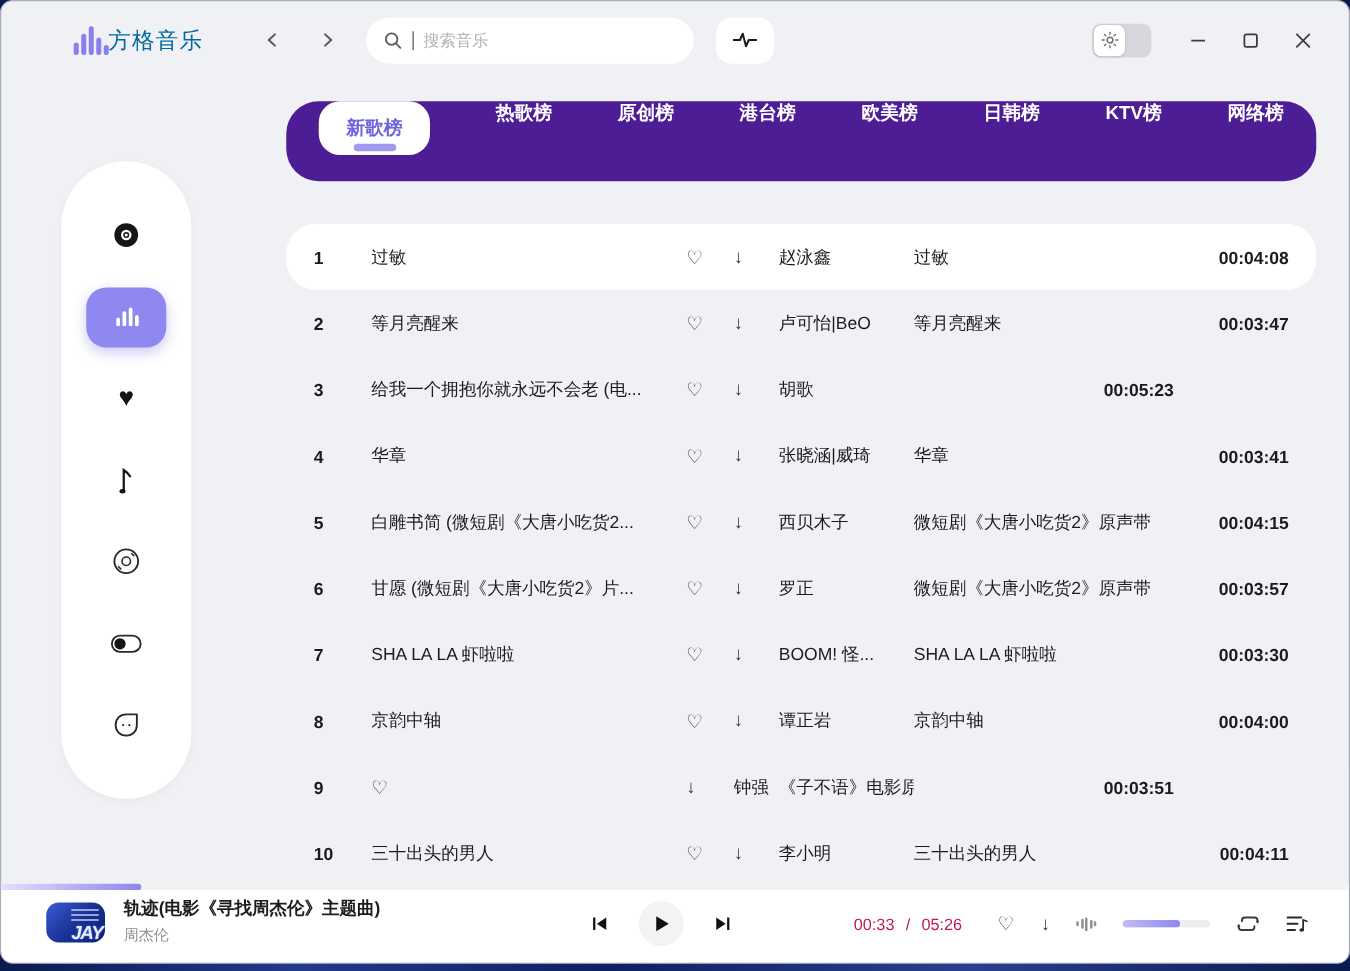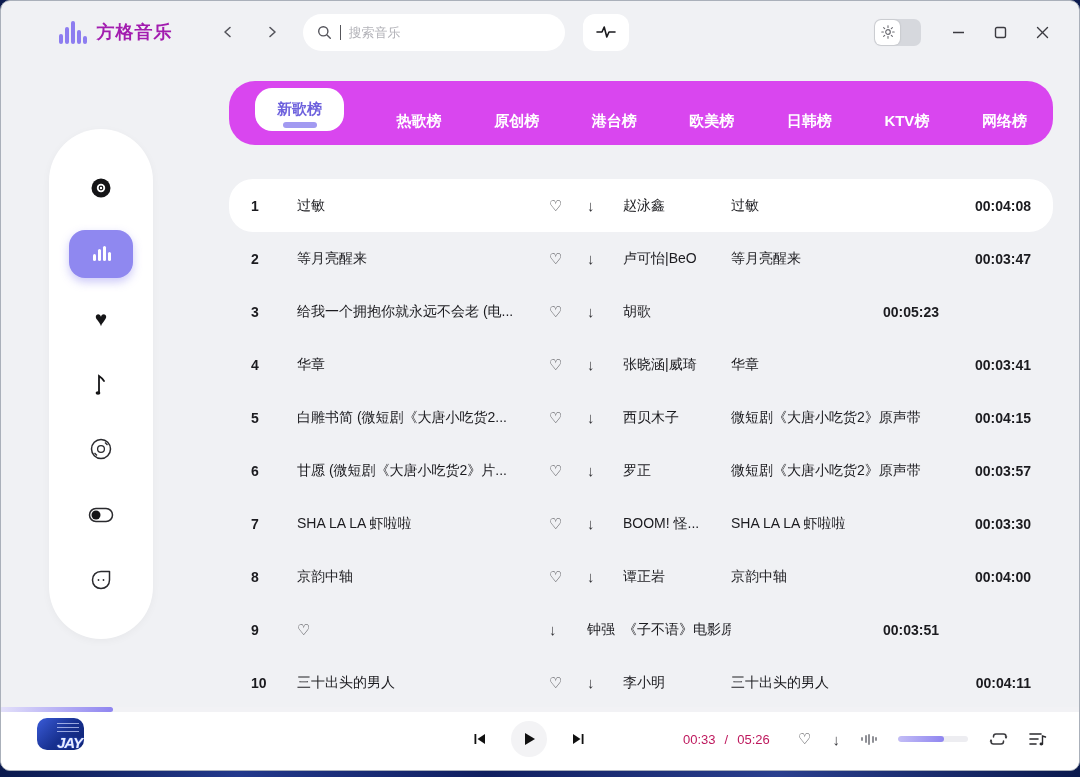--- a/index.html
+++ b/index.html
@@ -12,21 +12,21 @@
   .window {
     position:absolute; top:0; left:0; width:1080px; height:771px;
     background:#f0f1f4; border:1px solid #aab0ba; border-radius:10px;
     overflow:hidden;
   }
   
   .header { height:62px; display:flex; align-items:center; padding:0 28px 0 58px; }
   .logo { display:flex; align-items:flex-end; gap:2.5px; height:24px; }
   .logo span { width:3.5px; border-radius:2px; background:#8d7df0; display:block; }
   .logo .b1{height:10px}.logo .b2{height:17px}.logo .b3{height:23px}.logo .b4{height:14px}.logo .b5{height:8px}
-  .app-title { font-size:18px; font-weight:700; color:#a21caf; margin-left:10px; letter-spacing:1px; }
+  .app-title { font-size:18px; font-weight:400; color:#0369a1; margin-left:0; letter-spacing:1px; }
   .nav-arrows { display:flex; gap:26px; margin-left:46px; }
   .nav-btn { width:18px; height:18px; display:flex; align-items:center; justify-content:center; cursor:pointer; }
   .search-box {
     margin-left:22px; width:262px; height:37px; background:#fff; border-radius:19px;
     display:flex; align-items:center; padding:0 14px; gap:8px;
   }
   .search-divider { width:1px; height:15px; background:#55555a; }
   .search-input { border:none; outline:none; flex:1; font-size:13px; color:#333; background:transparent; font-family:inherit; }
   .search-input::placeholder { color:#b2b2b8; }
   .pulse-btn { margin-left:18px; width:46px; height:37px; background:#fff; border-radius:12px;
@@ -34,22 +34,22 @@
   .header-spacer { flex:1; }
   .theme-toggle { width:47px; height:27px; background:#d6d8dd; border-radius:7px; position:relative; cursor:pointer; margin-right:28px; }
   .theme-knob { position:absolute; left:1px; top:1px; width:25px; height:25px; background:#fff; border-radius:6px;
     display:flex; align-items:center; justify-content:center; box-shadow:0 0 2px rgba(0,0,0,.2); }
   .win-controls { display:flex; align-items:center; gap:24px; }
   .win-btn { width:18px; height:18px; display:flex; align-items:center; justify-content:center;
     color:#3b3b40; font-size:15px; cursor:pointer; }
   
   .tabbar {
     position:absolute; left:228px; top:80px; width:824px; height:64px;
-    background:#d946ef; border-radius:26px; display:flex; align-items:flex-end;
-    justify-content:space-between; padding:14px 26px;
+    background:#4c1d95; border-radius:26px; display:flex; align-items:flex-start;
+    justify-content:space-between; padding:0 26px;
   }
   .tab { color:#fff; font-size:15px; font-weight:700; cursor:pointer; white-space:nowrap; }
   .tab.active {
     background:#fff; color:#6e62dd; padding:12px 22px; border-radius:17px; position:relative;
   }
   .tab.active::after {
     content:""; position:absolute; bottom:3px; left:50%; transform:translateX(-50%);
     width:34px; height:6px; border-radius:3px; background:#a29af1;
   }
   
@@ -355,20 +355,24 @@
   <div class="player">
     <div class="progress-track">
       <div class="progress-fill" style="width: 10.4%;"></div>
     </div>
 
     <div class="player-left">
       <div class="album-art">
         <div class="scribble"></div>
         <div class="jay">JAY</div>
       </div>
+      <div>
+        <div class="track-title">轨迹(电影《寻找周杰伦》主题曲)</div>
+        <div class="track-artist">周杰伦</div>
+      </div>
     </div>
 
     <div class="player-controls">
       <div class="ctl-btn">
         <svg width="14" height="14" viewBox="0 0 14 14">
             <rect x="1.5" y="2" width="1.8" height="10" fill="#111"></rect>
             <polygon points="12,2 12,12 4.5,7" fill="#111"></polygon>
           </svg>
       </div>
       <div class="ctl-btn play-btn">

